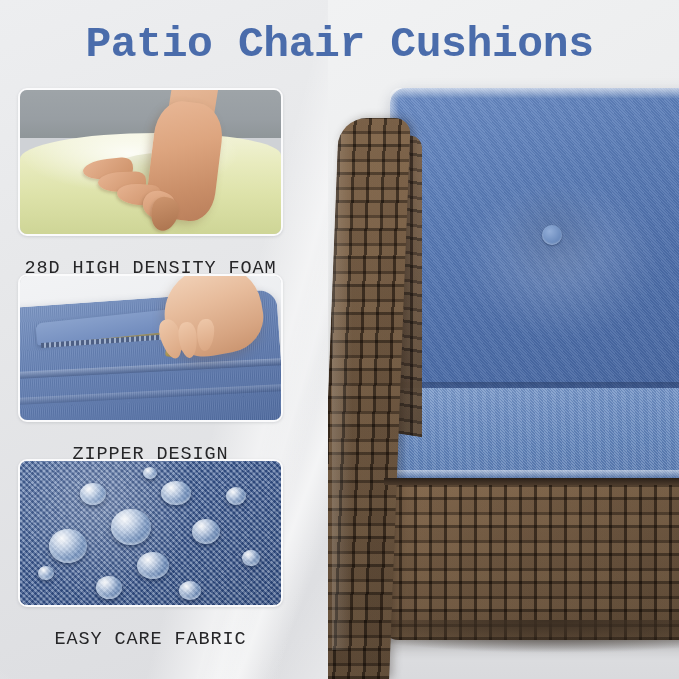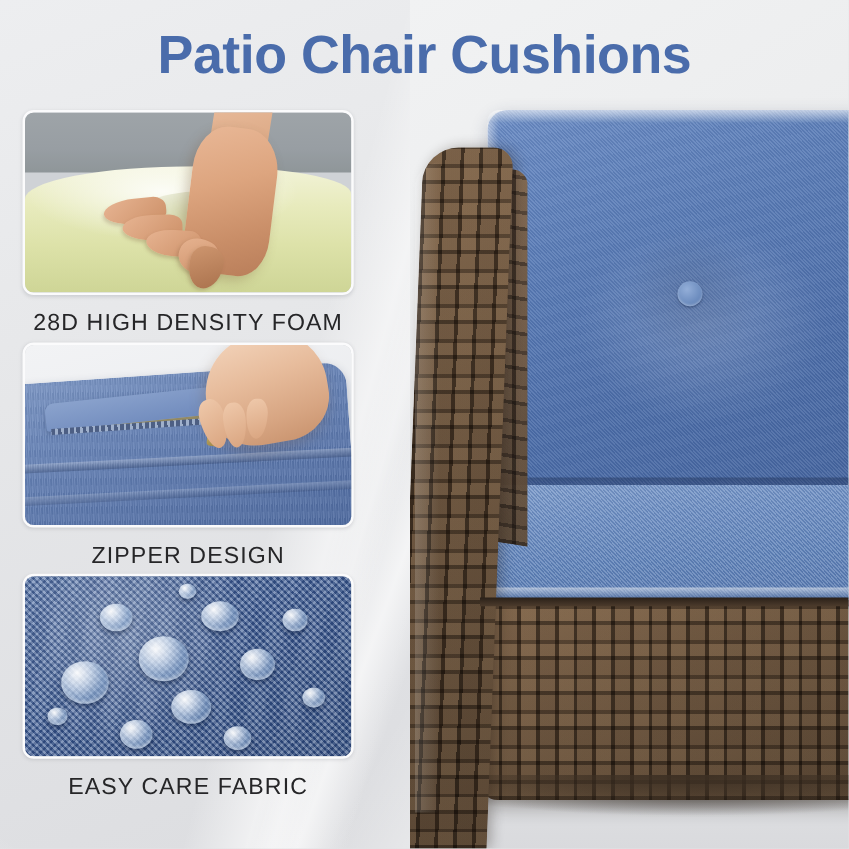--- a/index.html
+++ b/index.html
@@ -13,20 +13,21 @@
 
   
   #page {
     position:absolute; inset:0;
     width:679px; height:679px;
     background:
       linear-gradient(105deg, rgba(255,255,255,0) 38%, rgba(255,255,255,.55) 44%, rgba(255,255,255,.12) 49%, rgba(255,255,255,0) 54%),
       linear-gradient(118deg, rgba(255,255,255,0) 60%, rgba(255,255,255,.30) 66%, rgba(255,255,255,0) 72%),
       linear-gradient(160deg, #edeef0 0%, #e6e7e9 35%, #dfe0e3 70%, #d9dadd 100%);
     overflow:hidden;
+    font-family:Liberation Mono, monospace;
   }
   .bg-streak {
     position:absolute; pointer-events:none;
     background:linear-gradient(90deg, rgba(255,255,255,0), rgba(255,255,255,.62), rgba(255,255,255,0));
   }
   .streak-a { width:70px; height:1020px; left:330px; top:-180px; transform:rotate(20deg); }
   .streak-b { width:46px; height:1020px; left:300px; top:-200px; transform:rotate(16deg); opacity:.55; }
   .streak-c { width:150px; height:900px; left:-40px; top:330px; transform:rotate(-56deg); opacity:.5; }
   .streak-d { width:60px; height:700px; left:470px; top:240px; transform:rotate(30deg); opacity:.35; }
 
@@ -51,21 +52,21 @@
   .thumb {
     width:265px; height:148px;
     border-radius:9px;
     border:2px solid #fbfbfc;
     overflow:hidden;
     position:relative;
     box-shadow:0 1px 3px rgba(90,95,105,.18);
     background:#cfd2d6;
   }
   .flabel {
-    margin-top:11px;
+    margin-top:22px;
     text-align:center;
     font-size:18.5px;
     letter-spacing:.9px;
     color:#262628;
     white-space:nowrap;
   }
 
   
   .foam-top {
     position:absolute; left:0; top:0; width:100%; height:33%;

